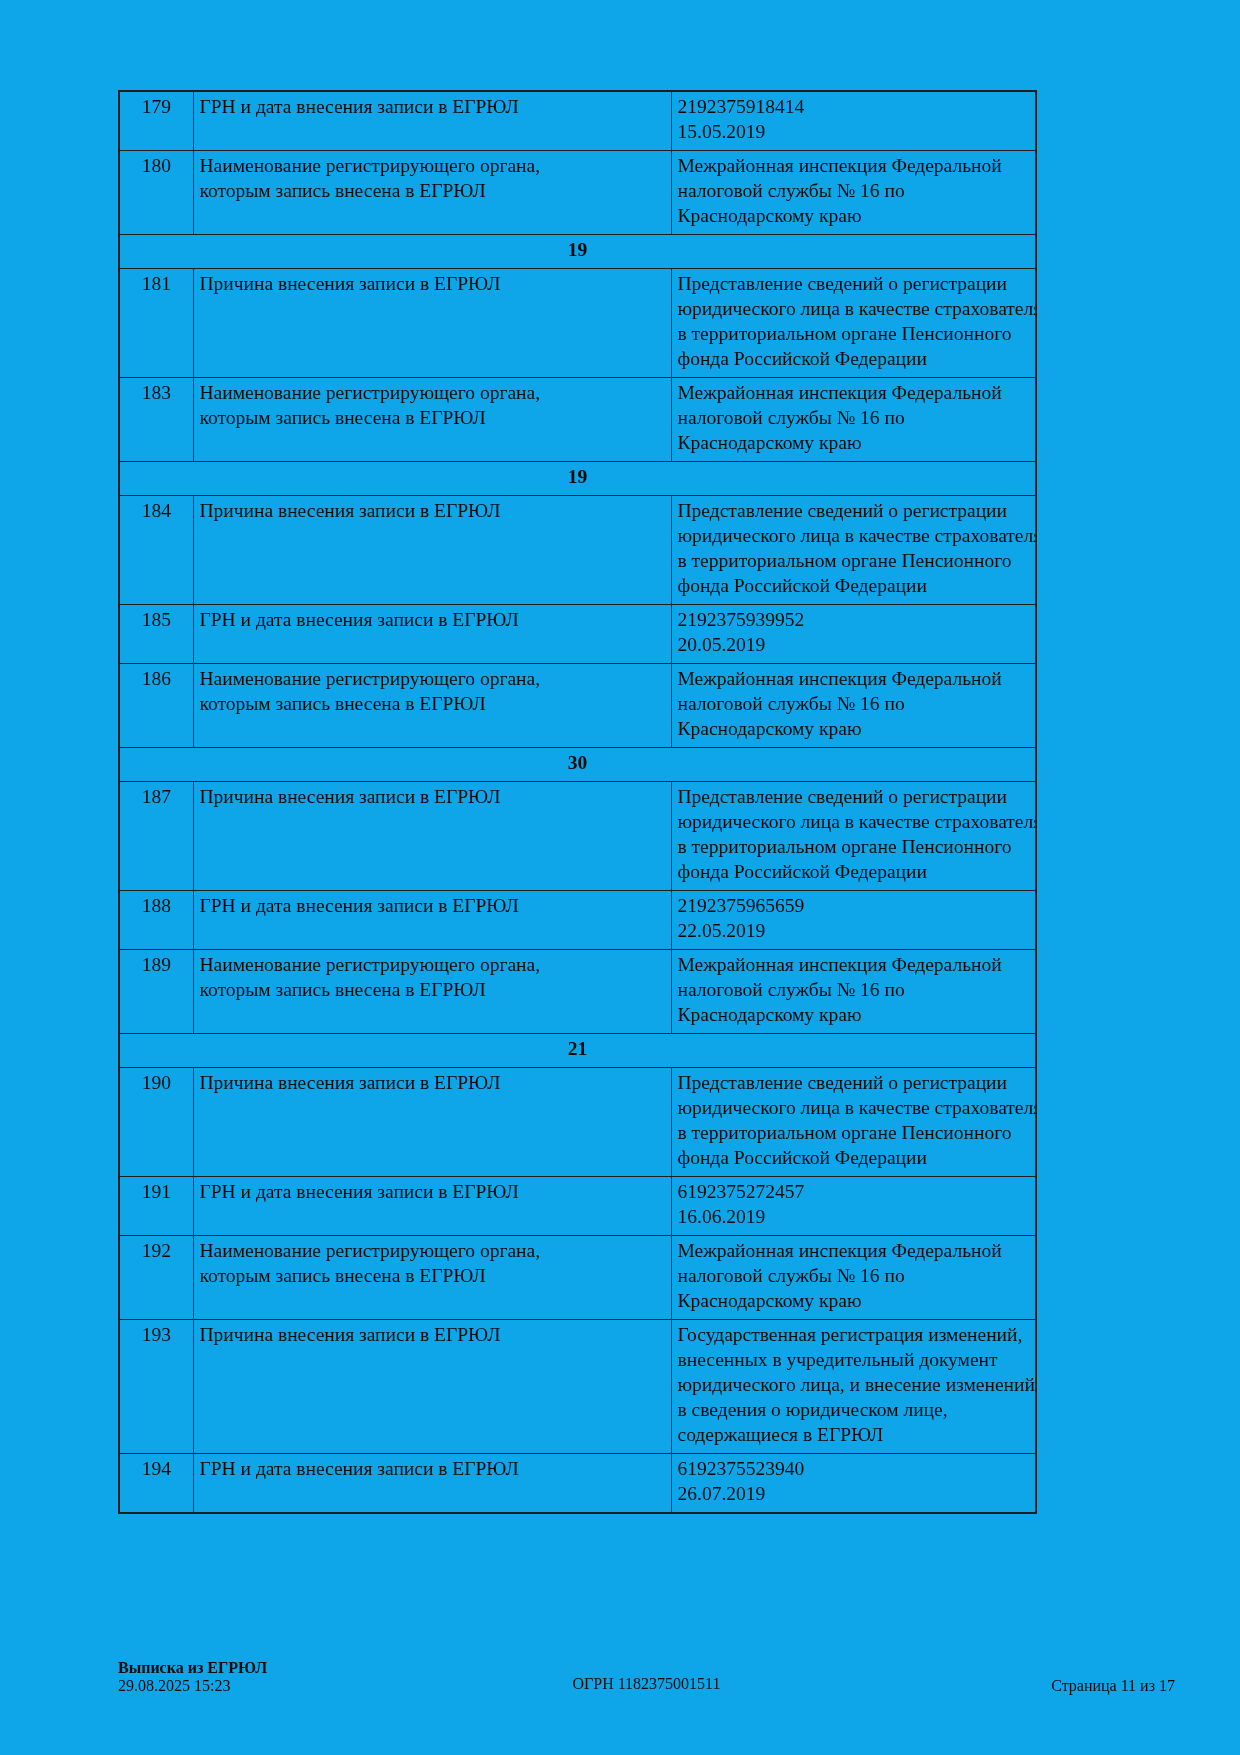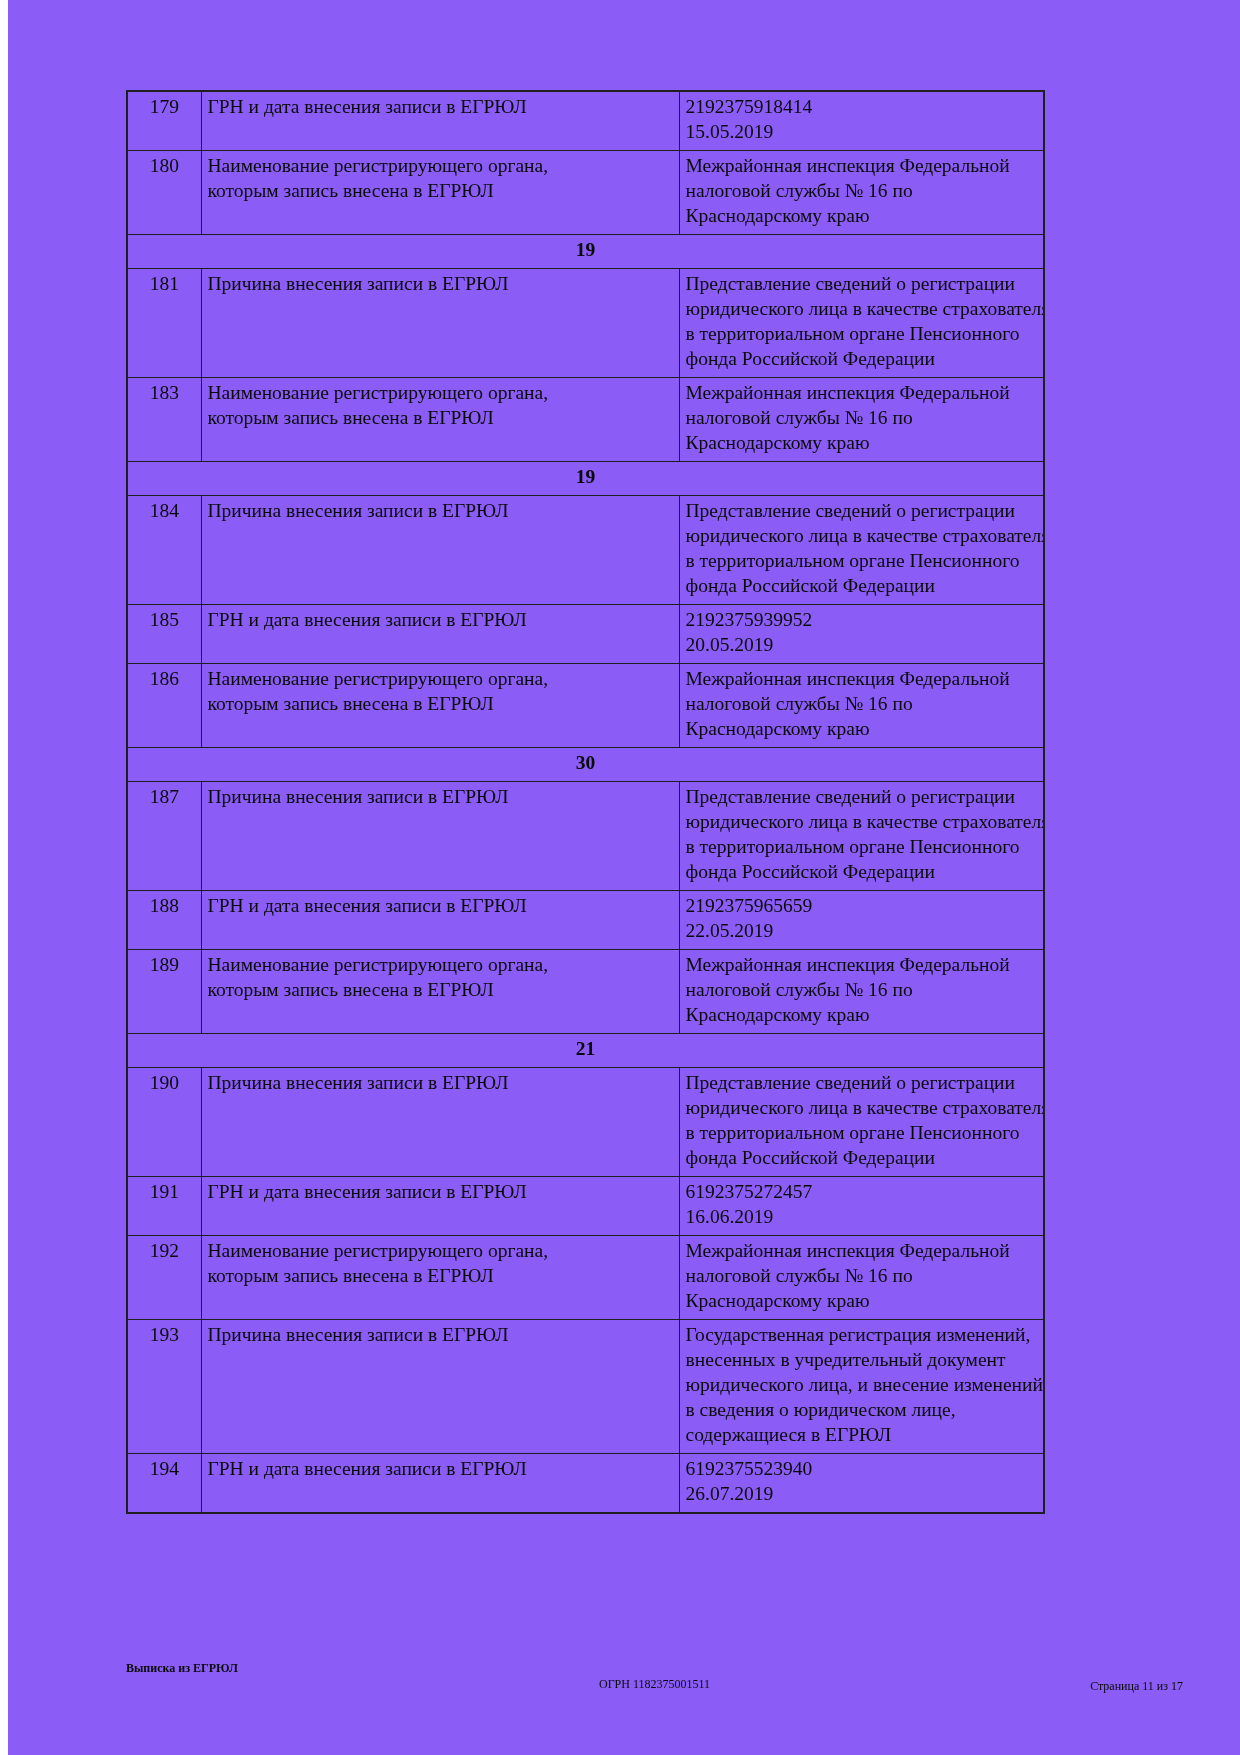--- a/index.html
+++ b/index.html
@@ -10,22 +10,21 @@
   body {
     width: 1240px;
     height: 1755px;
     position: relative;
     font-family: "Liberation Serif", serif;
     color: #0a0a0a;
   }
   .page {
     position: absolute;
     inset: 0;
-    background: #8b5cf6;
-    margin-left: 8px;
+    background: #0ea5e9;
   }
   table.egrul-table {
     position: absolute;
     left: 118px;
     top: 90px;
     width: 917px;
     border-collapse: collapse;
     table-layout: fixed;
     border: 2px solid #1f1f1f;
   }
@@ -49,21 +48,21 @@
     text-align: center;
     font-weight: bold;
     font-size: 20px;
     padding: 5px 0 6px 88px; 
   }
   .footer {
     position: absolute;
     left: 118px;
     top: 1660px;
     width: 1057px;
-    font-size: 12px;
+    font-size: 16px;
     line-height: 16px;
     color: #0a0a0a;
   }
   .footer-title {
     font-weight: bold;
   }
   .footer-datetime {
     margin-top: 2px;
   }
   .footer-center {
@@ -274,18 +273,19 @@
             <div class="text-line">6192375523940</div>
             <div class="text-line">26.07.2019</div>
           </td>
         </tr>
       </tbody>
   </table>
 
   <div class="footer">
     <div class="footer-left">
       <div class="footer-title">Выписка из ЕГРЮЛ</div>
+      <div class="footer-datetime">29.08.2025 15:23</div>
     </div>
     <div class="footer-center">ОГРН 1182375001511</div>
     <div class="footer-right">Страница 11 из 17</div>
   </div>
 
 </div>
 
 </body></html>

